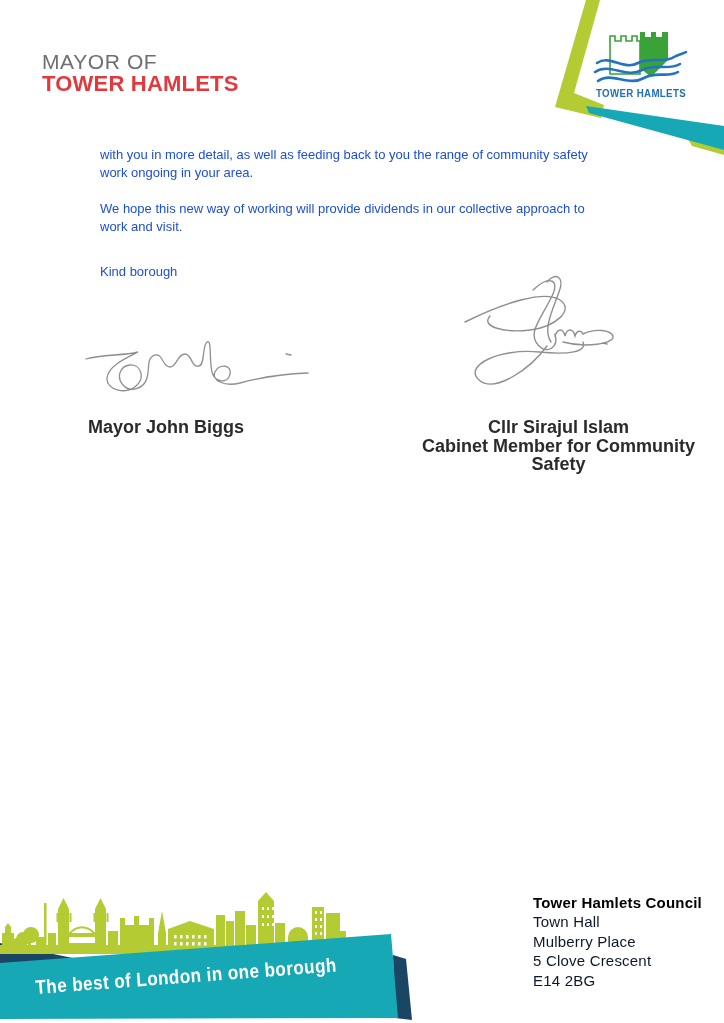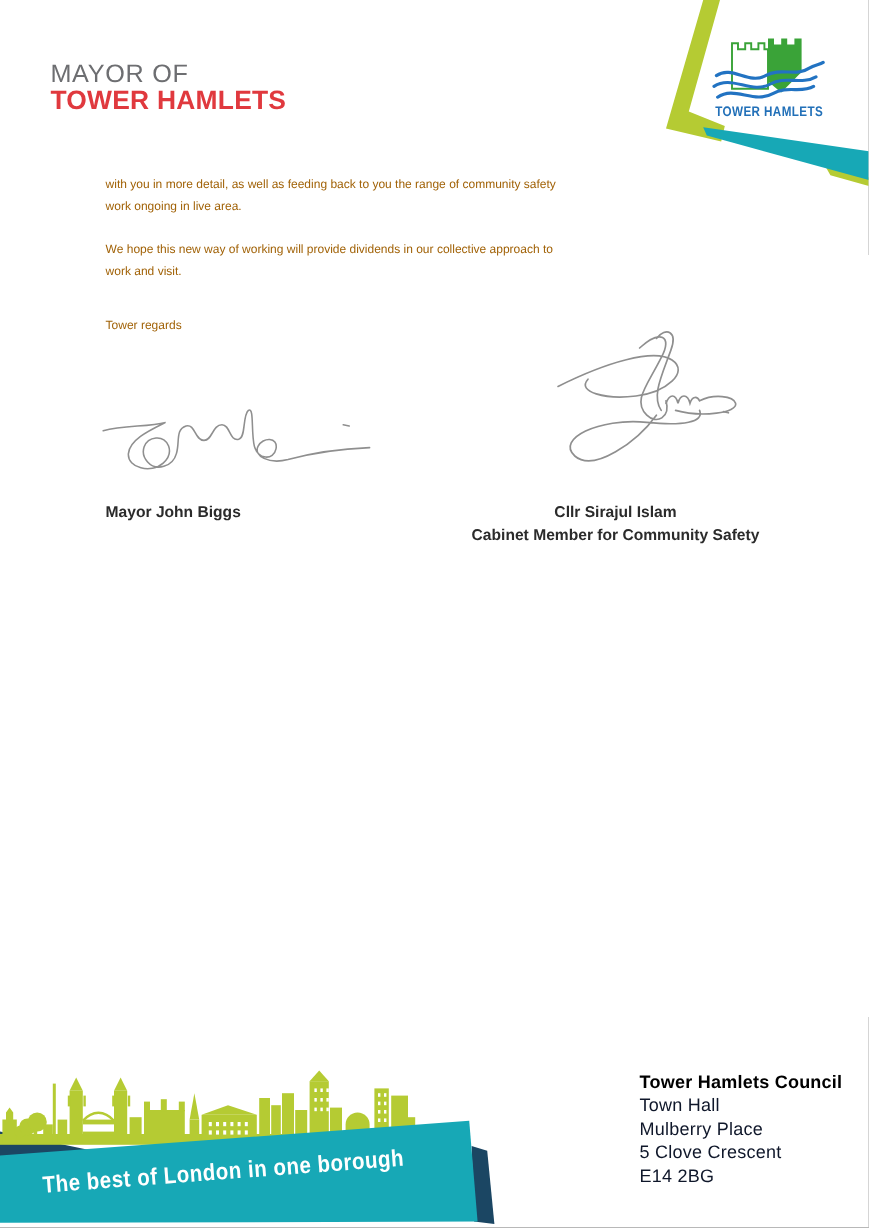--- a/index.html
+++ b/index.html
@@ -8,29 +8,29 @@
     font-family:"Liberation Sans","DejaVu Sans",sans-serif;overflow:hidden;
     margin:0 auto;
   }
   
   .mayor-logo{position:absolute;left:42px;top:51px;}
   .mayor-logo .l1{font-size:21px;line-height:21px;color:#6d6e71;letter-spacing:0.6px;font-weight:400;}
   .mayor-logo .l2{font-size:22px;line-height:23px;color:#e0393e;font-weight:bold;letter-spacing:0.2px;}
   
   .council-logo{position:absolute;left:540px;top:0;width:184px;height:160px;}
   
-  .bodytext{position:absolute;left:88px;color:#a16207;font-size:10px;line-height:18px;}
+  .bodytext{position:absolute;left:100px;color:#1d4ed8;font-size:13px;line-height:18px;}
   .p1{top:146px;}
   .p2{top:200px;}
   .closing{top:263px;}
   
   .sig-left{position:absolute;left:78px;top:338px;width:250px;height:72px;}
   .sig-right{position:absolute;left:435px;top:272px;width:210px;height:140px;}
   
-  .names{position:absolute;top:418px;font-size:13px;line-height:18.5px;font-weight:bold;color:#2b2b2b;}
+  .names{position:absolute;top:418px;font-size:18px;line-height:18.5px;font-weight:bold;color:#2b2b2b;}
   .names-left{left:88px;}
   .names-right{left:393px;text-align:center;}
   
   .footer-art{position:absolute;left:0;top:863px;width:724px;height:160px;}
   .address{position:absolute;left:533px;top:893px;font-size:15px;line-height:19.4px;letter-spacing:0.2px;}
   .address .org{color:#000000;font-weight:bold;}
   .address .ln{color:#0f172a;}
 </style>
 </head>
 <body>
@@ -58,27 +58,27 @@
     <g fill="none" stroke="#2273c2" stroke-width="2.6" stroke-linecap="round">
       <path d="M57,63 C70,54 84,71 98,63 C110,56 124,64 134,57 C139,54 143,54 146,52"></path>
       <path d="M55,72 C70,62 86,79 102,70 C114,63 128,71 140,64"></path>
       <path d="M58,81 C72,71 88,87 104,78 C116,71 128,78 138,72"></path>
     </g>
     <text x="101" y="97" text-anchor="middle" font-size="11.5" font-weight="bold" fill="#2270b8" letter-spacing="0.4" textLength="90" lengthAdjust="spacingAndGlyphs">TOWER HAMLETS</text>
   </svg>
 
   <div class="bodytext p1">
     <div>with you in more detail, as well as feeding back to you the range of community safety</div>
-    <div>work ongoing in live area.</div>
+    <div>work ongoing in your area.</div>
   </div>
   <div class="bodytext p2">
     <div>We hope this new way of working will provide dividends in our collective approach to</div>
     <div>work and visit.</div>
   </div>
-  <div class="bodytext closing">Tower regards</div>
+  <div class="bodytext closing">Kind borough</div>
 
   <svg class="sig-left" viewBox="0 0 250 72">
     <g fill="none" stroke="#8f8f8f" stroke-width="1.3" stroke-linecap="round">
       <path d="M8,21 C25,16 45,18 60,14 C48,20 30,28 29,40 C28,52 48,57 58,48 C68,39 62,26 52,27 C42,28 38,39 45,47 C52,55 66,51 69,40 C72,30 68,20 77,17 C85,15 84,29 92,29 C99,29 99,16 107,16 C114,16 113,30 121,28 C127,27 124,8 129,4 C134,1 131,22 134,34 C137,45 150,46 152,36 C154,26 141,26 137,34 C133,42 146,49 162,45 C180,40 205,36 230,35"></path>
       <path d="M208,16 l5,1"></path>
     </g>
   </svg>
 
   <svg class="sig-right" viewBox="0 0 210 140">
     <g fill="none" stroke="#8f8f8f" stroke-width="1.4" stroke-linecap="round">

